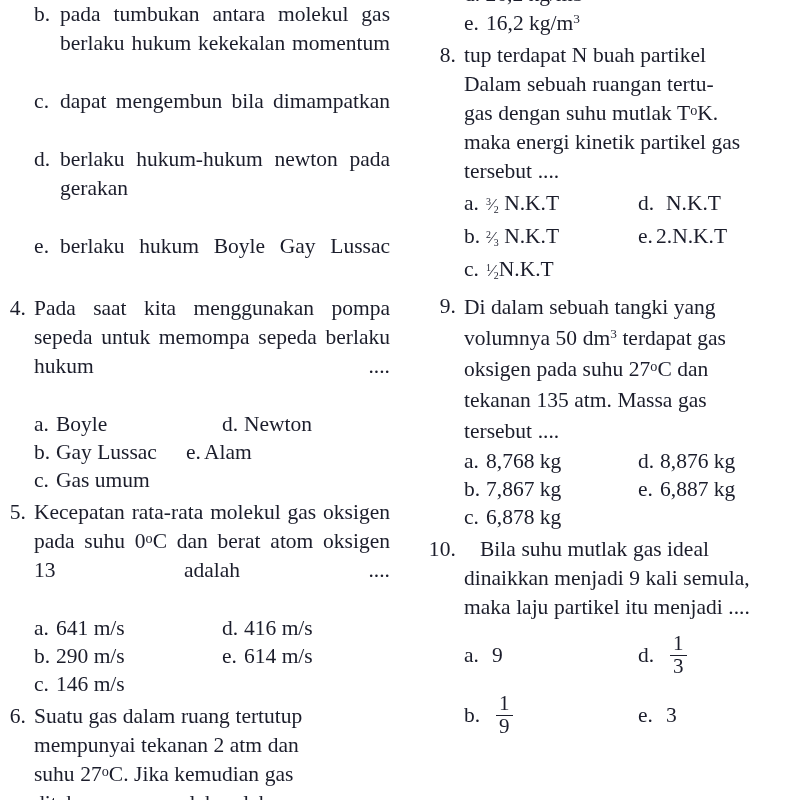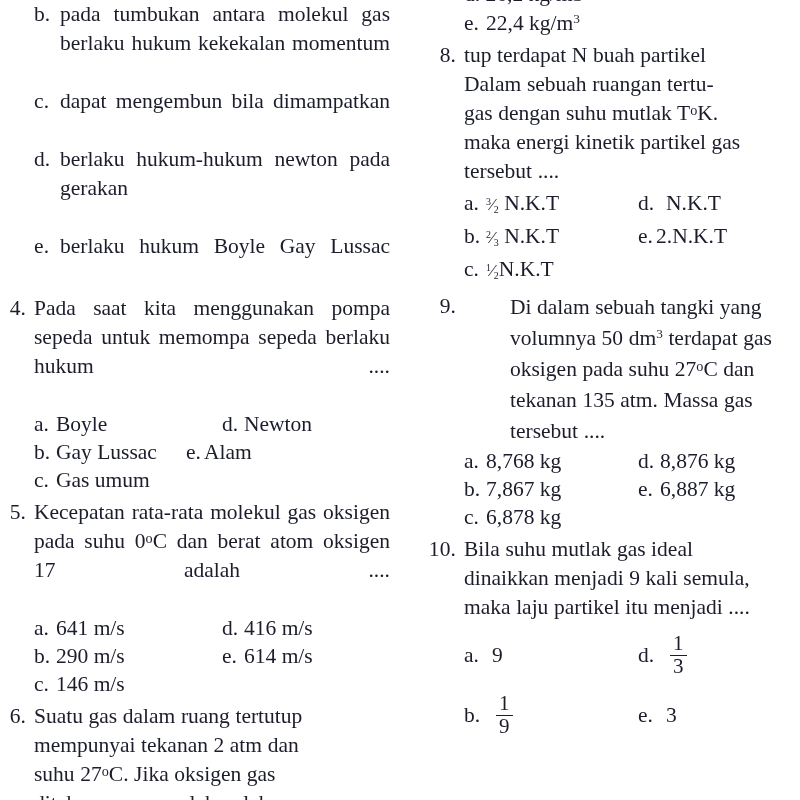--- a/index.html
+++ b/index.html
@@ -231,21 +231,21 @@
           </div>
         </div>
       </div>
     </div>
 
     <div class="gap-sm"></div>
 
     <div class="qblock">
       <div class="qhead">
         <div class="qnum">5.</div>
-        <div class="qtext lastline-stretch"><span>Kecepatan rata-rata molekul gas oksigen pada suhu 0</span><sup class="deg">o</sup><span>C dan berat atom oksigen 17 adalah ....</span></div>
+        <div class="qtext lastline-stretch"><span>Kecepatan rata-rata molekul gas oksigen pada suhu 0</span><sup class="deg">o</sup><span>C dan berat atom oksigen 13 adalah ....</span></div>
       </div>
       <div class="opts">
         <div class="optrow">
           <div class="opt c1">
             <span class="oletter">a.</span>
             <span class="otext">641 m/s</span>
           </div>
           <div class="opt c2">
             <span class="oletter">d.</span>
             <span class="otext">416 m/s</span>
@@ -271,40 +271,40 @@
     </div>
 
     <div class="gap-sm"></div>
 
     <div class="qblock">
       <div class="qhead">
         <div class="qnum">6.</div>
         <div class="qtext" style="text-align:left;">
           <div>Suatu gas dalam ruang tertutup</div>
           <div>mempunyai tekanan 2 atm dan</div>
-          <div><span>suhu 27</span><sup class="deg">o</sup><span>C. Jika oksigen gas</span></div>
+          <div><span>suhu 27</span><sup class="deg">o</sup><span>C. Jika kemudian gas</span></div>
           <div>ditekan secara perlahan-lahan se-</div>
 
         </div>
       </div>
     </div>
 
   </div>
 
   <div class="column col-right">
 
     <div style="height:9px; overflow:hidden; position:relative;">
       <div style="position:absolute; top:-20px; left:56px; font-size:21.5px; line-height:28px; white-space:nowrap;">d.   26,2 kg/m3</div>
     </div>
 
     <div class="opts">
       <div class="optrow">
         <div class="opt c1">
           <span class="oletter">e.</span>
-          <span class="otext"><span>22,4 kg/m</span><sup class="exp">3</sup></span>
+          <span class="otext"><span>16,2 kg/m</span><sup class="exp">3</sup></span>
         </div>
       </div>
     </div>
 
     <div class="gap-sm"></div>
 
     <div class="qblock">
       <div class="qhead">
         <div class="qnum">8.</div>
         <div class="qtext" style="text-align:left;">
@@ -343,21 +343,21 @@
           </div>
         </div>
       </div>
     </div>
 
     <div class="gap-sm"></div>
 
     <div class="qblock">
       <div class="qhead">
         <div class="qnum">9.</div>
-        <div class="qtext" style="text-align:left; line-height:31px;margin-left:46px;">
+        <div class="qtext" style="text-align:left; line-height:31px;">
           <div class="lastline-stretch" style="text-align:justify;">Di dalam sebuah tangki yang</div>
           <div class="lastline-stretch" style="text-align:justify;"><span>volumnya 50 dm</span><sup class="exp">3</sup> <span>terdapat gas</span></div>
           <div class="lastline-stretch" style="text-align:justify;"><span>oksigen pada suhu 27</span><sup class="deg">o</sup><span>C dan</span></div>
           <div class="lastline-stretch" style="text-align:justify;">tekanan 135 atm. Massa gas</div>
           <div>tersebut ....</div>
         </div>
       </div>
       <div class="opts">
         <div class="optrow">
           <div class="opt c1">
@@ -387,21 +387,21 @@
         </div>
       </div>
     </div>
 
     <div class="gap-sm"></div>
 
     <div class="qblock">
       <div class="qhead">
         <div class="qnum">10.</div>
         <div class="qtext" style="text-align:left;">
-          <div class="lastline-stretch" style="text-align:justify;">Bila suhu mutlak gas ideal</div>
+          <div class="lastline-stretch" style="text-align:justify;margin-left:16px;">Bila suhu mutlak gas ideal</div>
           <div>dinaikkan menjadi 9 kali semula,</div>
           <div>maka laju partikel itu menjadi ....</div>
         </div>
       </div>
       <div class="opts" style="padding-top:4px;">
         <div class="optrow tall">
           <div class="opt c1 tall-opt">
             <span class="oletter">a.</span>
             <span class="otext" style="padding-left:6px;">9</span>
           </div>

